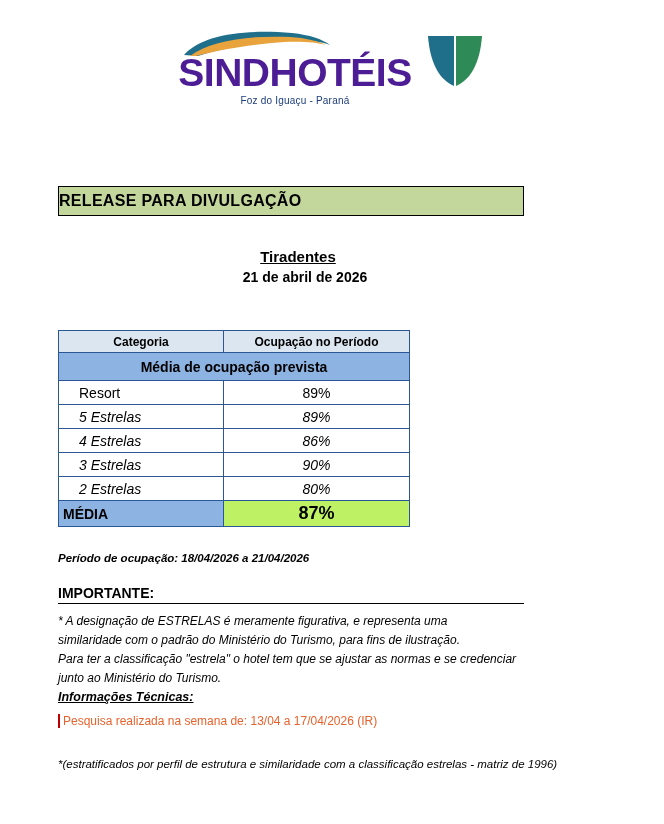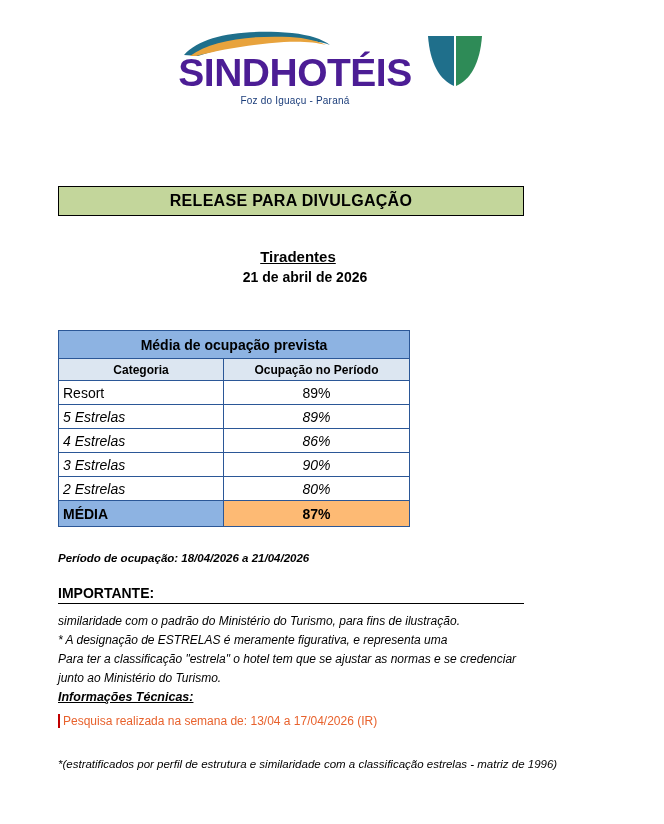--- a/index.html
+++ b/index.html
@@ -79,21 +79,20 @@
     position: absolute;
     left: 58px;
     top: 186px;
     width: 466px;
     height: 30px;
     background: #c3d69b;
     border: 1px solid #000000;
     box-sizing: border-box;
     display: flex;
     align-items: center;
-    justify-content: center;
   }
   .title-bar span {
     font-size: 16px;
     font-weight: bold;
     letter-spacing: 0.3px;
   }
 
   
   .subtitle {
     position: absolute;
@@ -143,21 +142,21 @@
     text-align: center;
     font-size: 12px;
     font-weight: bold;
     height: 22px;
     vertical-align: middle;
   }
   .occ-table .cat {
     font-size: 14px;
     font-style: italic;
     height: 24px;
-    padding-left: 4px;
+    padding-left: 20px;
     vertical-align: middle;
     background: #ffffff;
   }
   .occ-table .cat.no-italic {
     font-style: normal;
   }
   .occ-table .val {
     font-size: 14px;
     font-style: italic;
     text-align: center;
@@ -170,22 +169,22 @@
   }
   .occ-table .total-cat {
     background: #8db3e2;
     font-size: 14px;
     font-weight: bold;
     height: 26px;
     padding-left: 4px;
     vertical-align: middle;
   }
   .occ-table .total-val {
-    background: #fdba74;
-    font-size: 14px;
+    background: #bef264;
+    font-size: 18px;
     font-weight: bold;
     text-align: center;
     height: 26px;
     vertical-align: middle;
   }
 
   
   .period-line {
     position: absolute;
     left: 58px;
@@ -285,27 +284,27 @@
     <span class="date">21 de abril de 2026</span>
   </div>
 
   <table class="occ-table">
     <colgroup>
       <col style="width:165px">
       <col style="width:186px">
     </colgroup>
     <tbody>
       <tr>
-        <td class="hdr-main" colspan="2">Média de ocupação prevista</td>
-      </tr>
-      <tr>
         <td class="hdr-col">Categoria</td>
         <td class="hdr-col">Ocupação no Período</td>
       </tr>
       <tr>
+        <td class="hdr-main" colspan="2">Média de ocupação prevista</td>
+      </tr>
+      <tr>
         <td class="cat no-italic">Resort</td>
         <td class="val no-italic">89%</td>
       </tr>
       <tr>
         <td class="cat">5 Estrelas</td>
         <td class="val">89%</td>
       </tr>
       <tr>
         <td class="cat">4 Estrelas</td>
         <td class="val">86%</td>
@@ -322,22 +321,22 @@
         <td class="total-cat">MÉDIA</td>
         <td class="total-val">87%</td>
       </tr>
     </tbody>
   </table>
 
   <div class="period-line">Período de ocupação: 18/04/2026 a 21/04/2026</div>
 
   <div class="important-head">IMPORTANTE:</div>
   <div class="important-body">
+    <p>* A designação de ESTRELAS é meramente figurativa, e representa uma</p>
     <p>similaridade com o padrão do Ministério do Turismo, para fins de ilustração.</p>
-    <p>* A designação de ESTRELAS é meramente figurativa, e representa uma</p>
     <p>Para ter a classificação "estrela" o hotel tem que se ajustar as normas e se credenciar</p>
     <p>junto ao Ministério do Turismo.</p>
   </div>
 
   <div class="tech-head">Informações Técnicas:</div>
   <div class="tech-note">Pesquisa realizada na semana de: 13/04 a 17/04/2026   (IR)</div>
 
   <div class="footnote">*(estratificados por perfil de estrutura e similaridade com a classificação estrelas - matriz de 1996)</div>
 
 </div>

